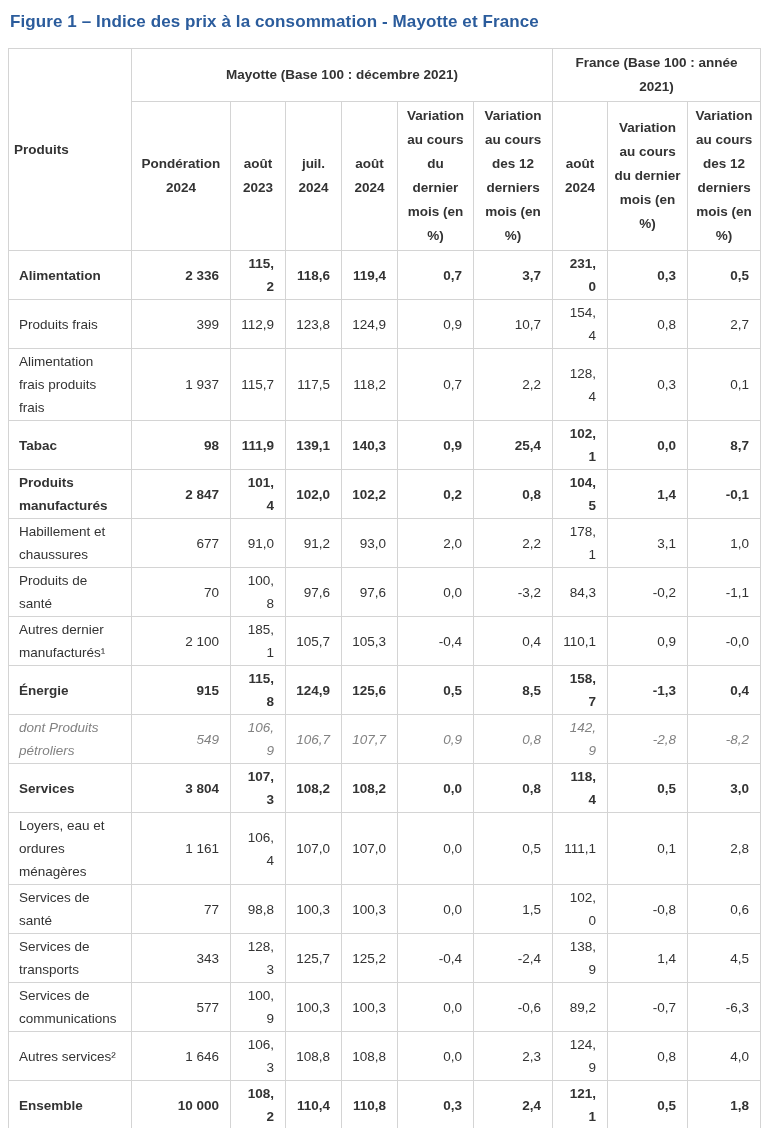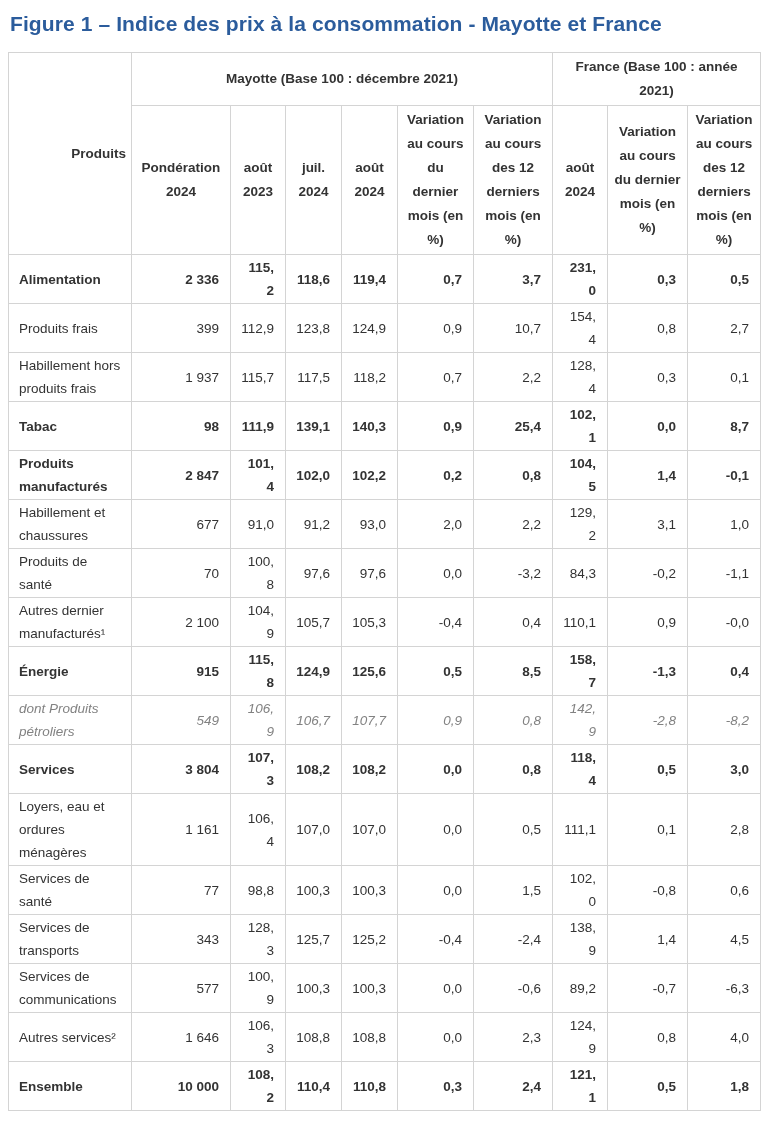--- a/index.html
+++ b/index.html
@@ -10,21 +10,21 @@
     color: #333333;
   }
   .page {
     width: 768px;
     min-height: 1128px;
     box-sizing: border-box;
     padding: 8px 8px 12px 8px;
     background: #ffffff;
   }
   .figure-title {
-    font-size: 21px;
+    font-size: 17px;
     font-weight: 700;
     color: #2b5c9c;
     margin: 4px 0 16px 2px;
     letter-spacing: 0.1px;
   }
   table.ipc {
     border-collapse: collapse;
     table-layout: fixed;
     width: 752px;
   }
@@ -38,21 +38,21 @@
   thead th {
     font-weight: 700;
     text-align: center;
     color: #333333;
     line-height: 24px;
     padding: 2px 5px;
     background: #ffffff;
   }
   thead tr.group-row th.group-cell { height: 48px; }
   thead tr.cols-row th { height: 146px; }
-  th.produits-cell { text-align: right; }
+  th.produits-cell { text-align: left; }
   tbody td {
     padding: 1px 10px;
     line-height: 23px;
     color: #333333;
   }
   tbody td.num { text-align: right; padding-right: 11px; }
   tbody td.label { text-align: left; }
   tbody tr.bold td {
     font-weight: 700;
     border-top: 1px solid #7f7f7f;
@@ -119,21 +119,21 @@
           <td class="num">112,9</td>
           <td class="num">123,8</td>
           <td class="num">124,9</td>
           <td class="num">0,9</td>
           <td class="num">10,7</td>
           <td class="num">154,4</td>
           <td class="num">0,8</td>
           <td class="num">2,7</td>
         </tr>
         <tr class="normal">
-          <td class="label">Habillement hors produits frais</td>
+          <td class="label">Alimentation frais produits frais</td>
           <td class="num">1 937</td>
           <td class="num">115,7</td>
           <td class="num">117,5</td>
           <td class="num">118,2</td>
           <td class="num">0,7</td>
           <td class="num">2,2</td>
           <td class="num">128,4</td>
           <td class="num">0,3</td>
           <td class="num">0,1</td>
         </tr>
@@ -162,40 +162,40 @@
           <td class="num">-0,1</td>
         </tr>
         <tr class="normal">
           <td class="label">Habillement et chaussures</td>
           <td class="num">677</td>
           <td class="num">91,0</td>
           <td class="num">91,2</td>
           <td class="num">93,0</td>
           <td class="num">2,0</td>
           <td class="num">2,2</td>
-          <td class="num">129,2</td>
+          <td class="num">178,1</td>
           <td class="num">3,1</td>
           <td class="num">1,0</td>
         </tr>
         <tr class="normal">
           <td class="label">Produits de santé</td>
           <td class="num">70</td>
           <td class="num">100,8</td>
           <td class="num">97,6</td>
           <td class="num">97,6</td>
           <td class="num">0,0</td>
           <td class="num">-3,2</td>
           <td class="num">84,3</td>
           <td class="num">-0,2</td>
           <td class="num">-1,1</td>
         </tr>
         <tr class="normal">
           <td class="label">Autres dernier manufacturés¹</td>
           <td class="num">2 100</td>
-          <td class="num">104,9</td>
+          <td class="num">185,1</td>
           <td class="num">105,7</td>
           <td class="num">105,3</td>
           <td class="num">-0,4</td>
           <td class="num">0,4</td>
           <td class="num">110,1</td>
           <td class="num">0,9</td>
           <td class="num">-0,0</td>
         </tr>
         <tr class="bold">
           <td class="label">Énergie</td>

